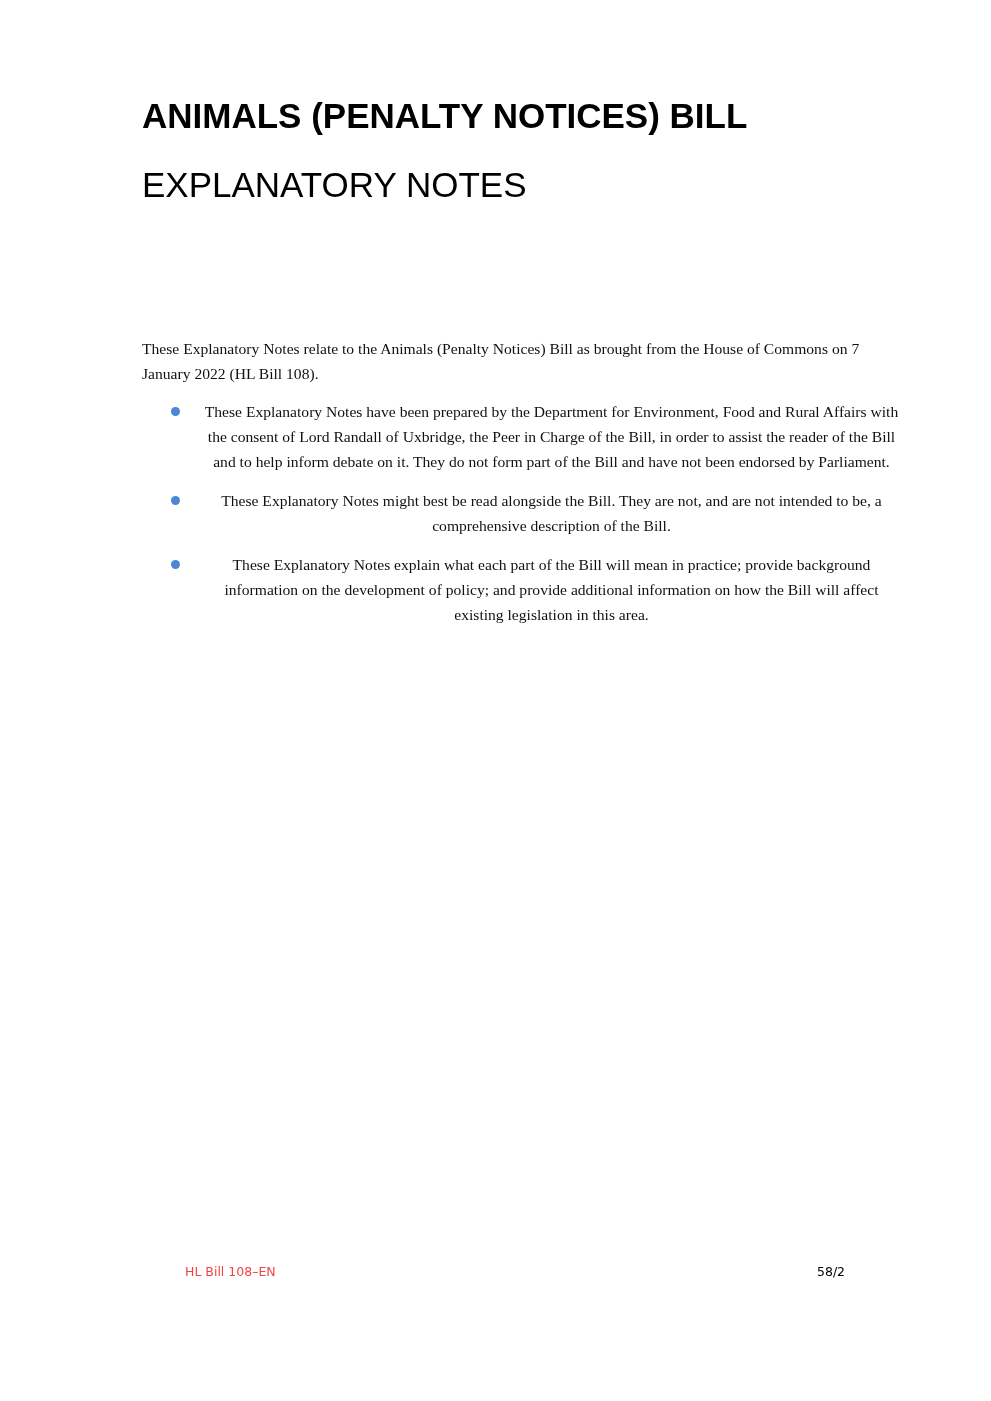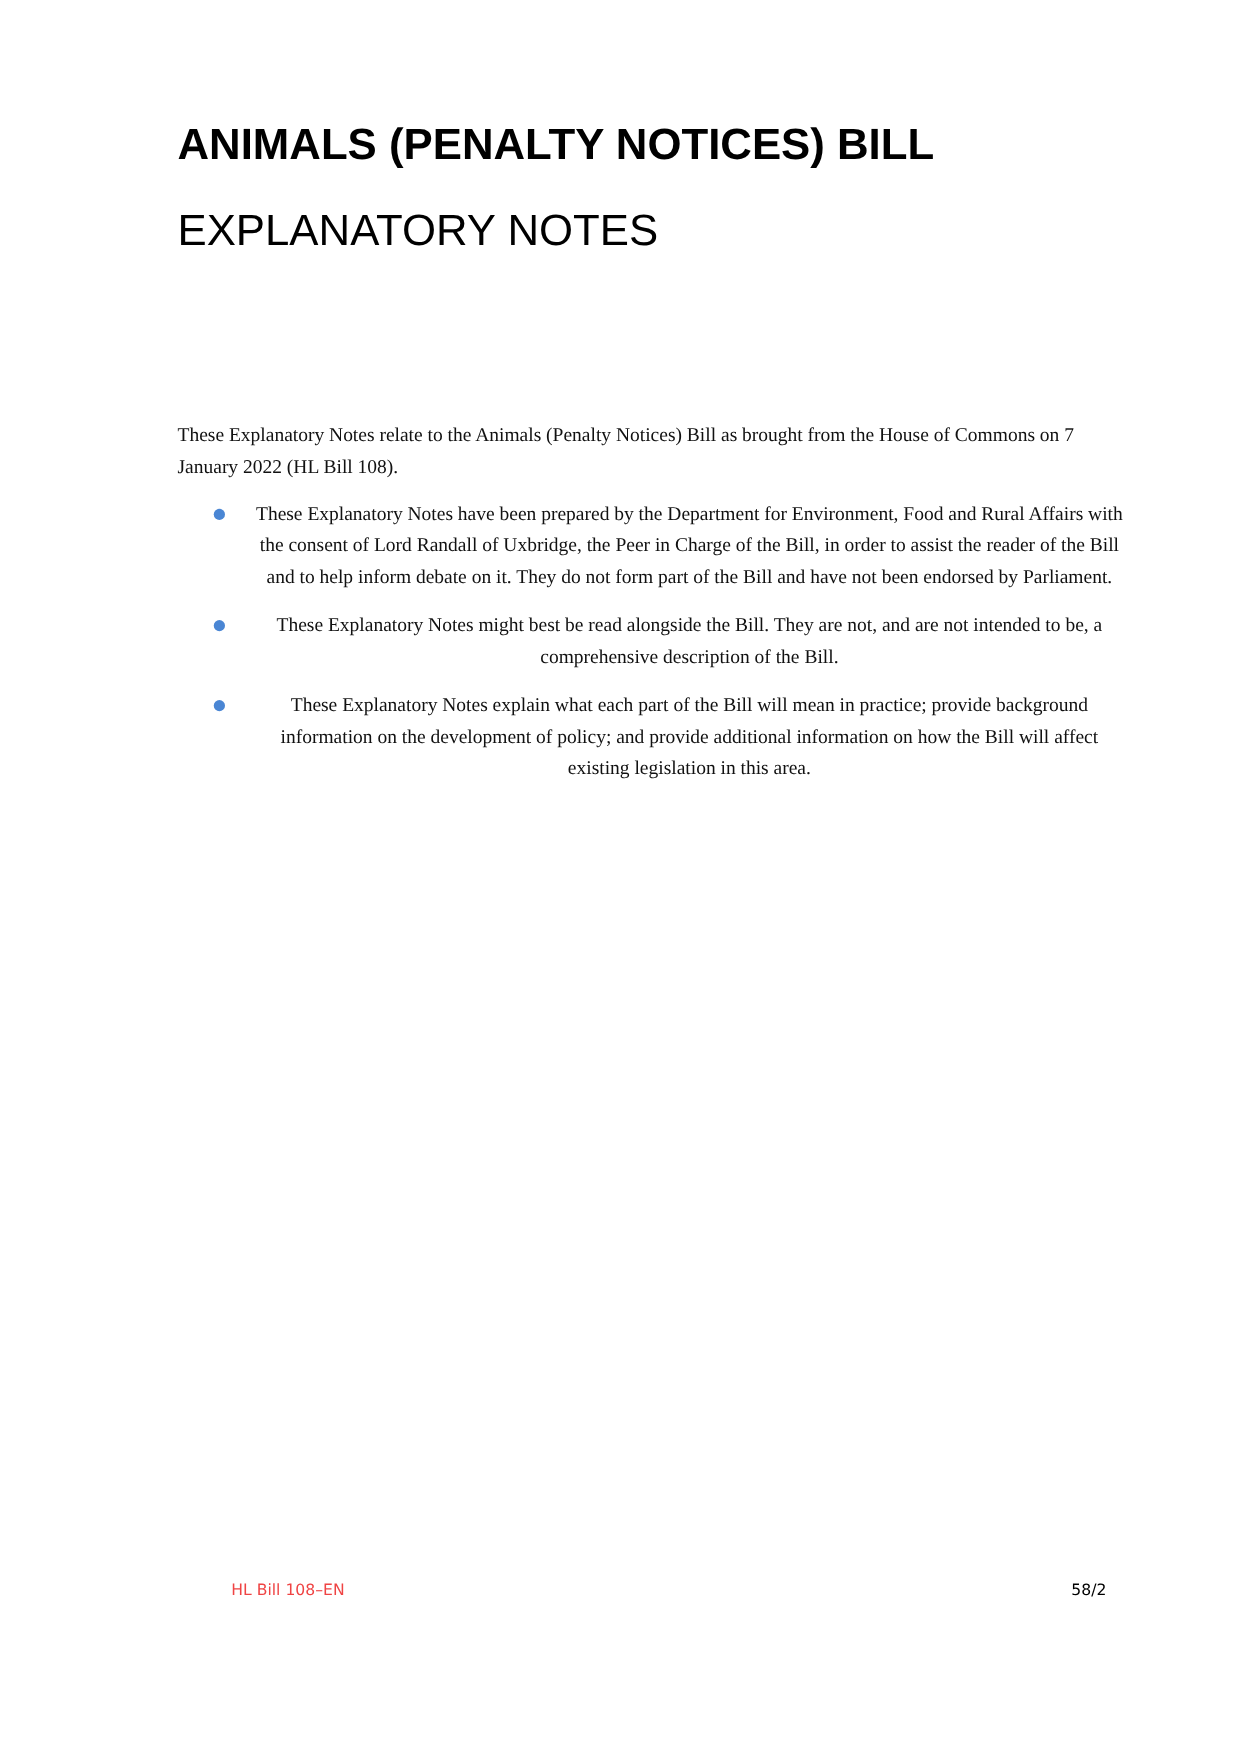--- a/index.html
+++ b/index.html
@@ -32,21 +32,21 @@
   .bullet-dot {
     position: absolute; left: 29px; top: 8px; width: 9px; height: 9px;
     border-radius: 50%; background: #4a86d4;
   }
   .footer-left {
     position: absolute; left: 185px; top: 1264px;
     font-family: "DejaVu Sans", sans-serif; font-size: 12.5px; color: #ef4444; white-space: nowrap;
   }
   .footer-right {
     position: absolute; left: 817px; top: 1264px;
-    font-family: "DejaVu Sans", sans-serif; font-size: 12.5px; color: #000; white-space: nowrap; margin-left: 40px;
+    font-family: "DejaVu Sans", sans-serif; font-size: 12.5px; color: #000; white-space: nowrap;
   }
 </style>
 </head>
 <body>
 
 <div class="page">
   <div class="title">ANIMALS (PENALTY NOTICES) BILL</div>
   <div class="subtitle">EXPLANATORY NOTES</div>
   <p class="intro" style="margin:0;">These Explanatory Notes relate to the Animals (Penalty Notices) Bill as brought from the House of Commons on 7 January 2022 (HL Bill 108).</p>
 

